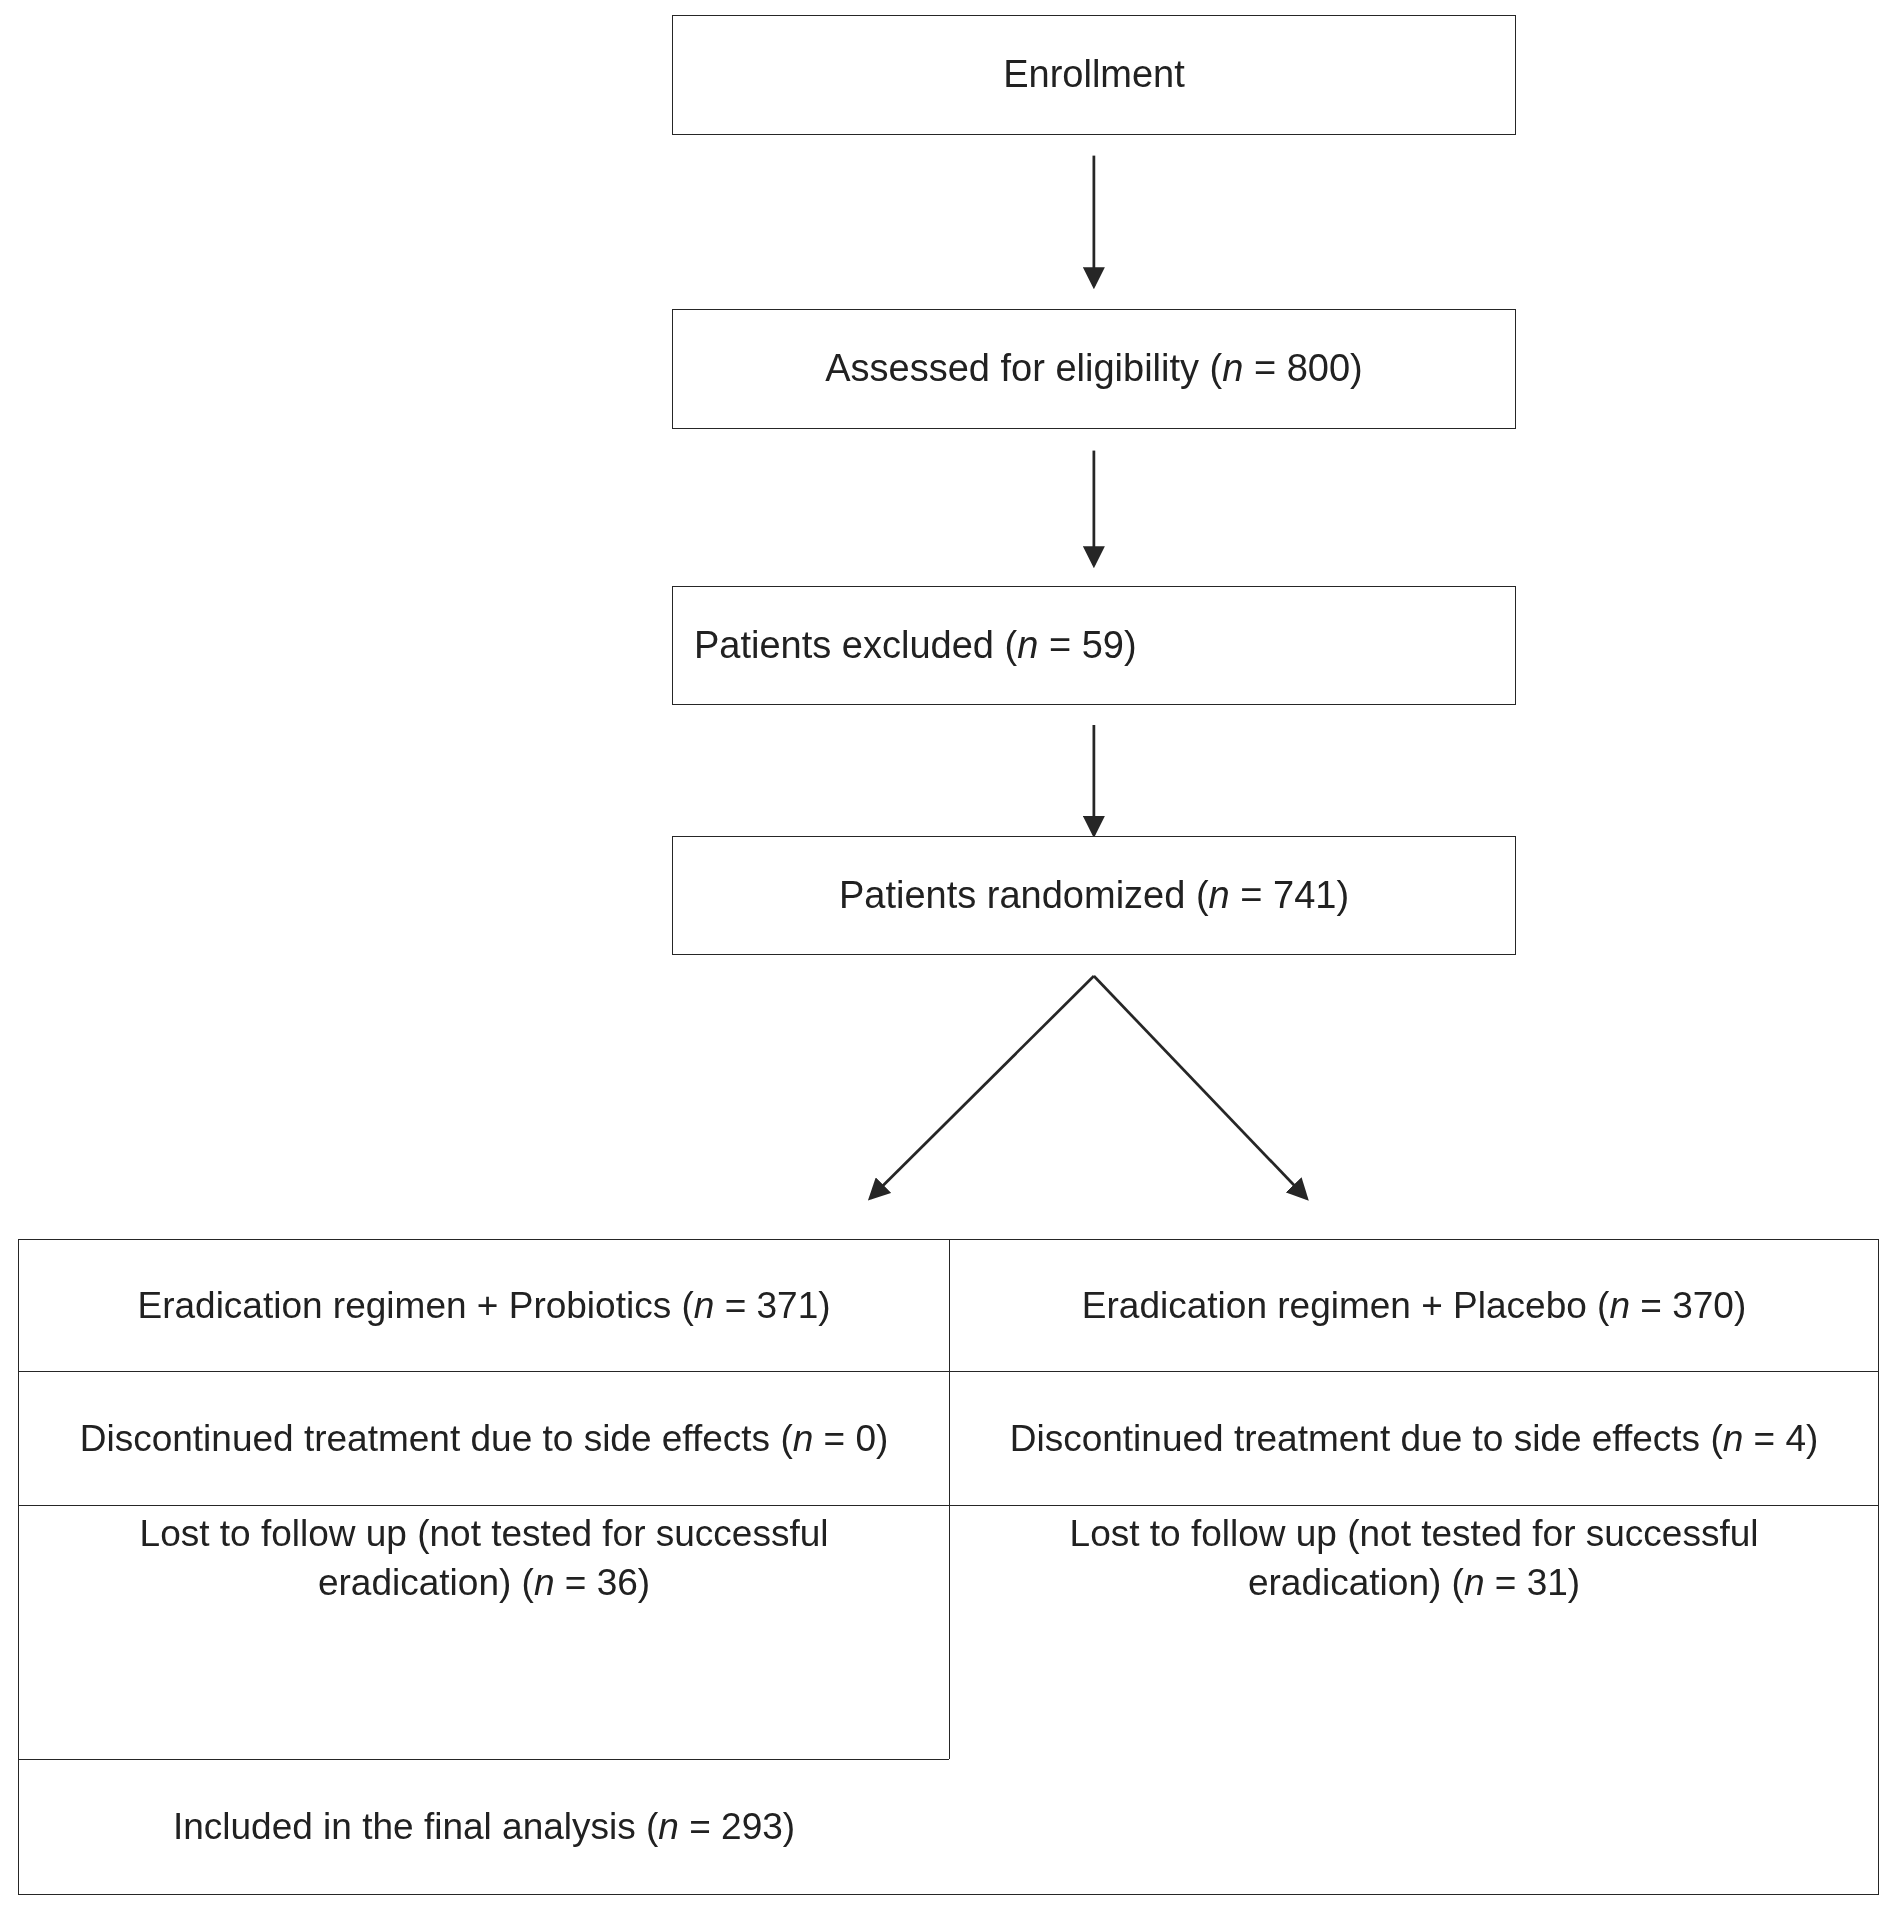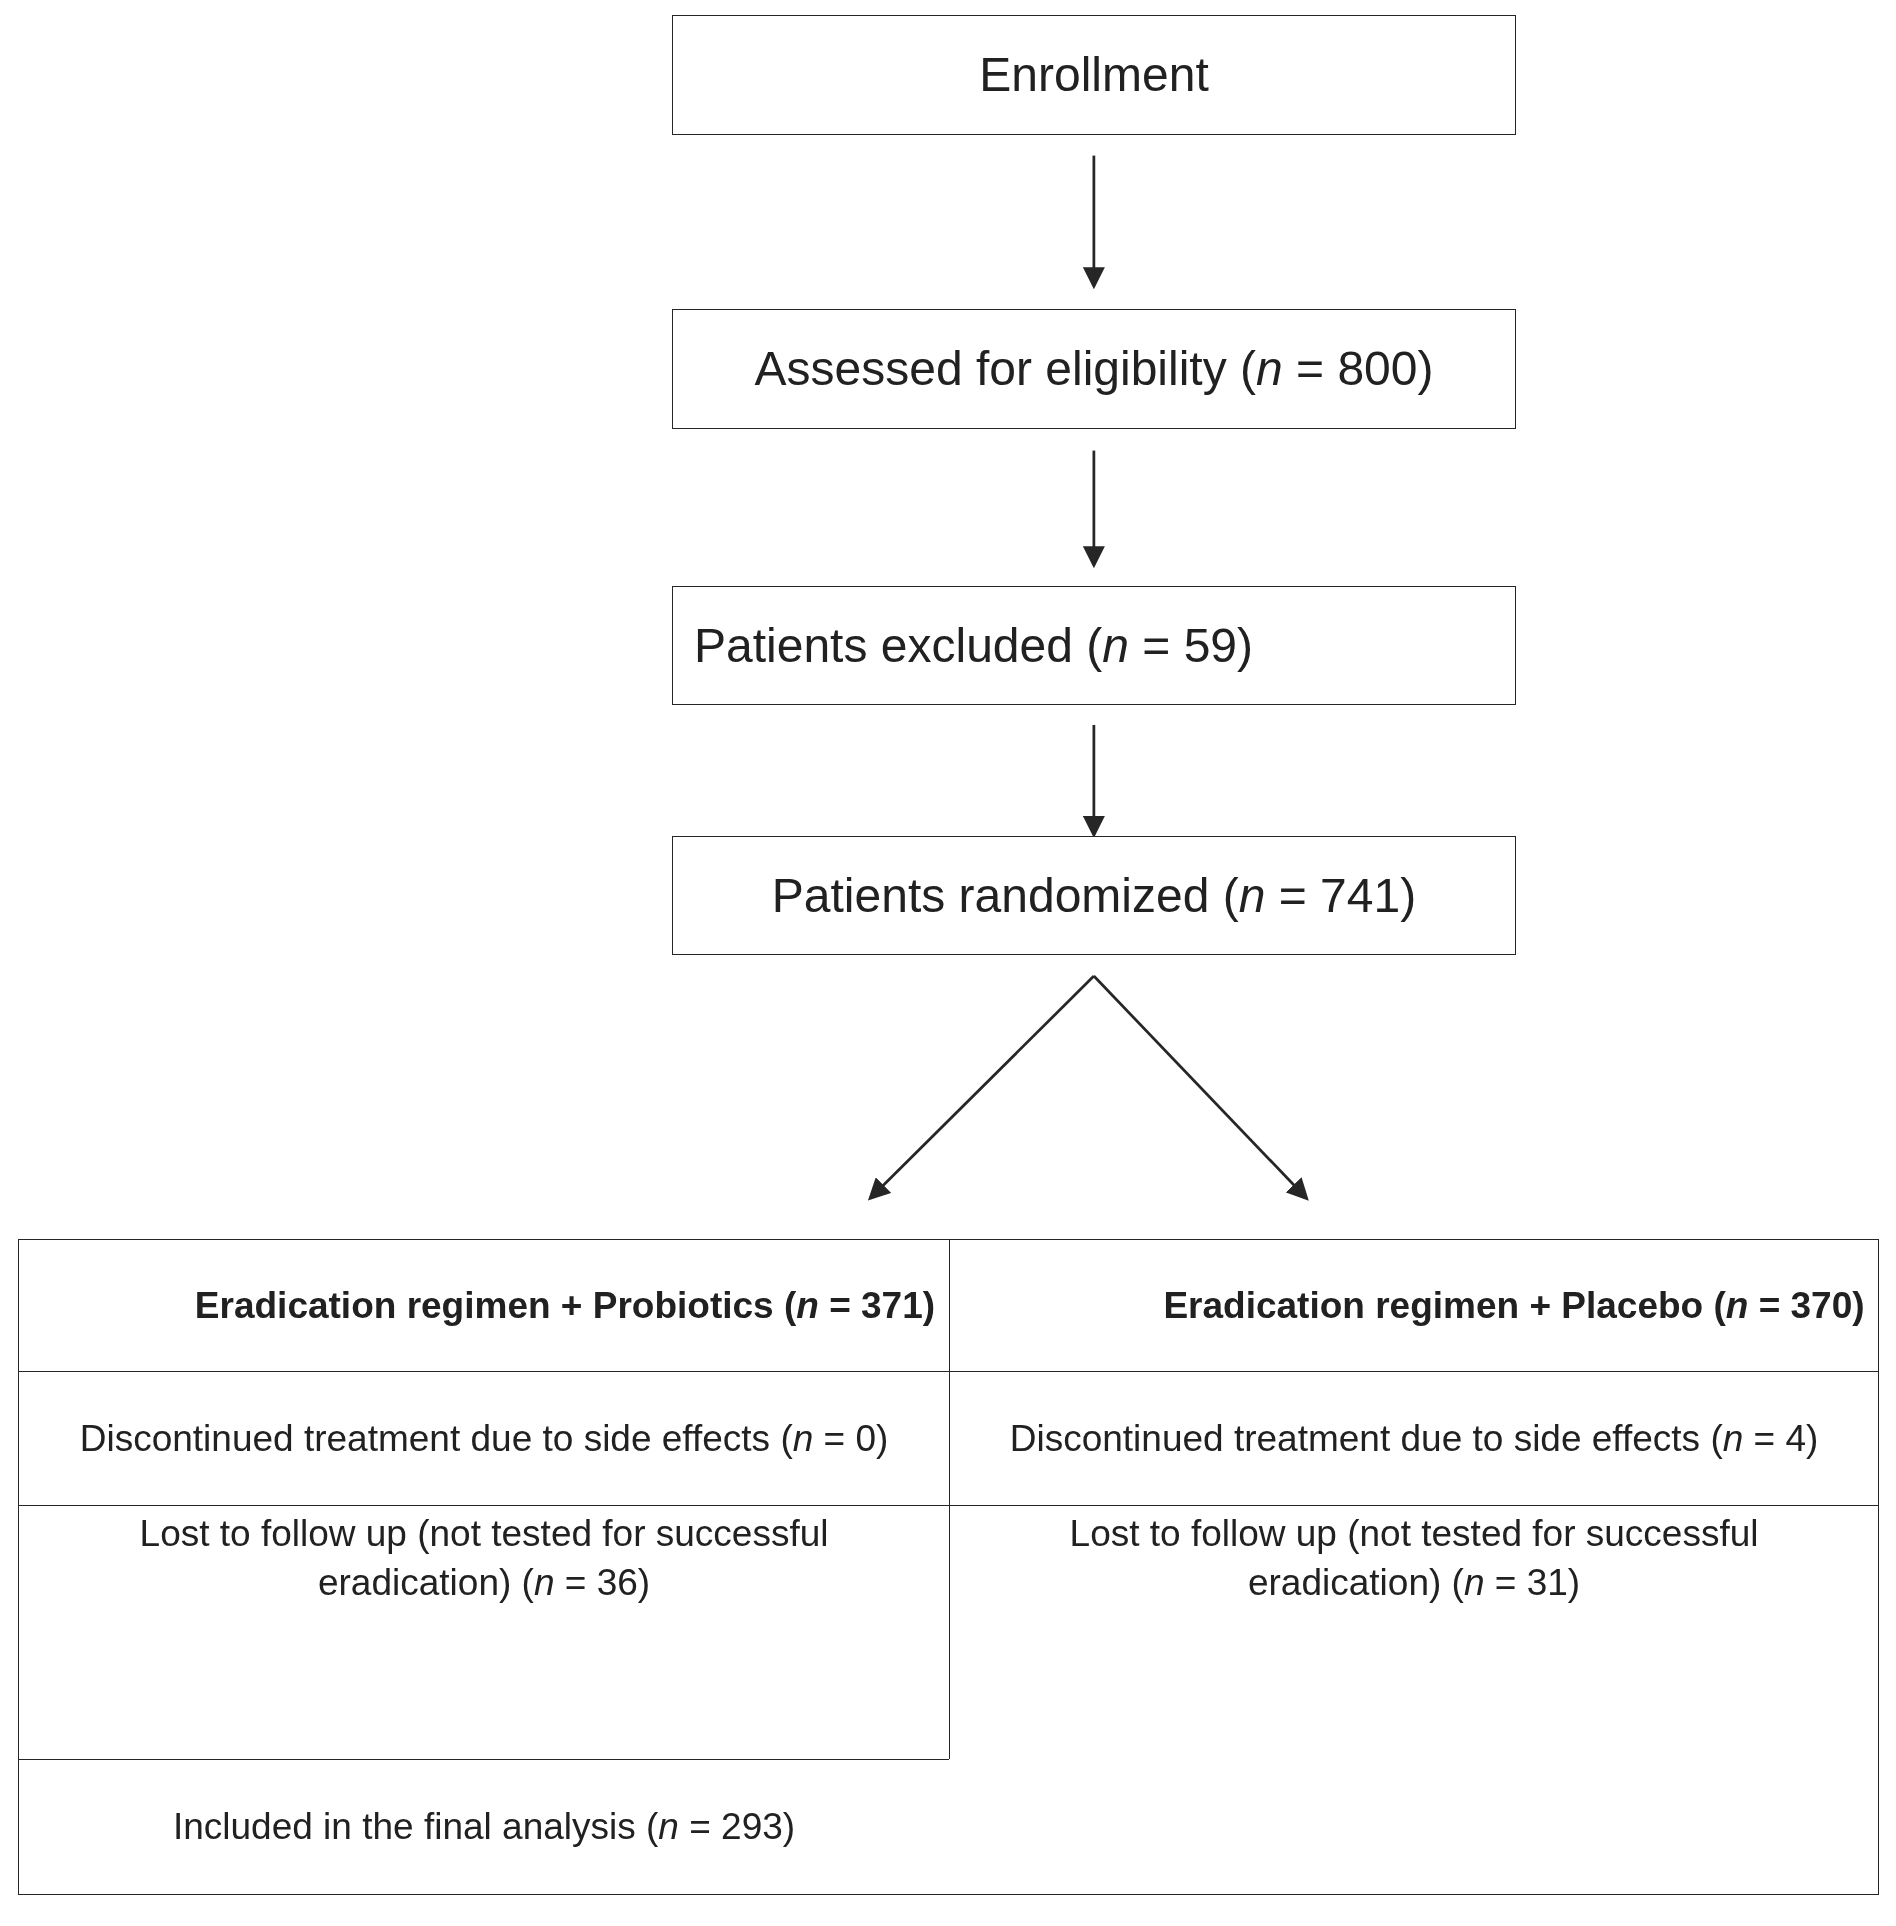--- a/index.html
+++ b/index.html
@@ -20,21 +20,21 @@
   .flow-box {
     position: absolute;
     left: 672px;
     width: 844px;
     box-sizing: border-box;
     border: 1.8px solid #262626;
     background: #ffffff;
     display: flex;
     align-items: center;
     justify-content: center;
-    font-size: 48px;
+    font-size: 38px;
     line-height: 1.25;
     white-space: nowrap;
   }
   .flow-box.align-left {
     justify-content: flex-start;
     padding-left: 34px;
   }
   #box-enrollment { top: 14.6px;   height: 120px; }
   #box-assessed   { top: 309px;  height: 120px; }
   #box-excluded   { top: 586px; height: 119px; padding-left: 21px; }
@@ -60,21 +60,21 @@
     align-items: center;
     justify-content: center;
     text-align: center;
     font-size: 37px;
     line-height: 1.3;
     padding: 4.6px 13.7px;
     border-top: 1.8px solid #262626;
   }
   .cell.row1 { border-top: none; }
   .cell.col2 { border-left: 1.8px solid #262626; }
-  .cell.header { font-weight: bold; align-items: flex-end; }
+  .cell.header { font-weight: normal; }
   .cell.tall { justify-content: flex-start; }
   .line { white-space: nowrap; }
   .nvar { font-style: italic; }
 </style>
 </head>
 <body>
 
 <div class="canvas">
 
   <svg class="arrows" viewBox="0 0 4146 4211" xmlns="http://www.w3.org/2000/svg" aria-hidden="true">

